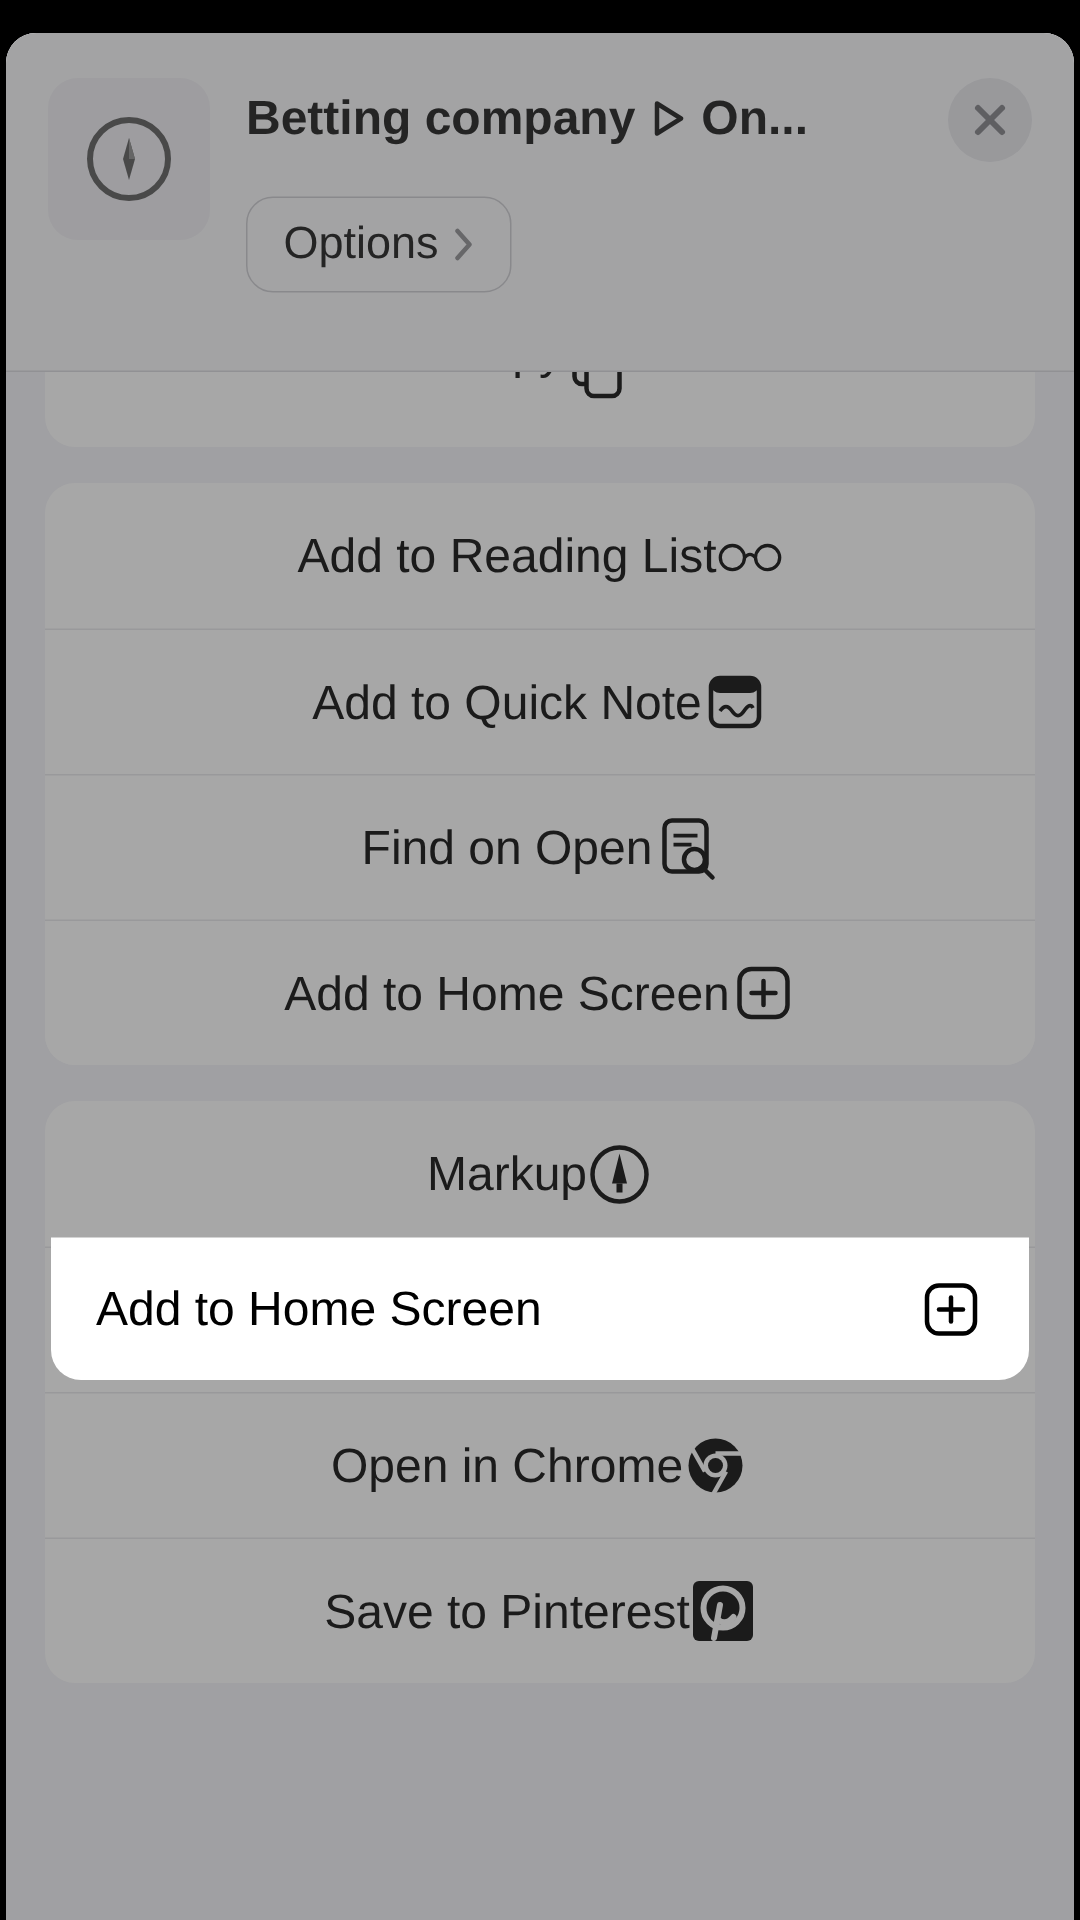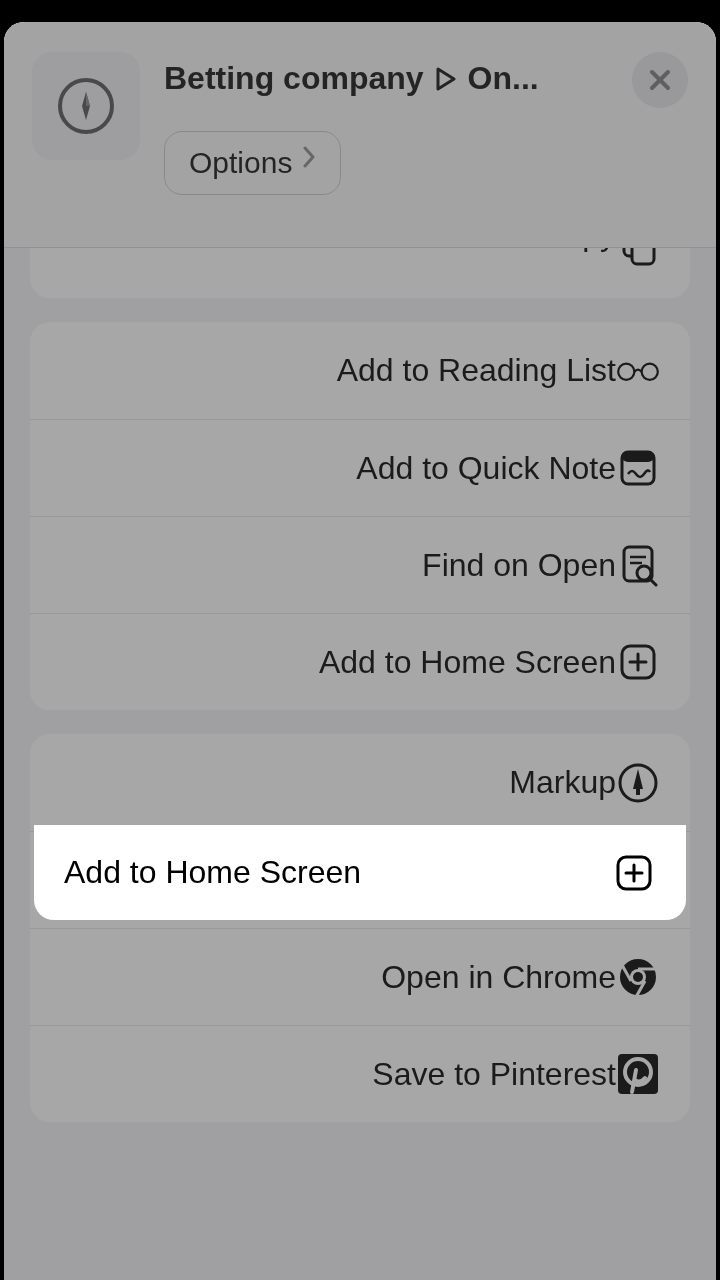--- a/index.html
+++ b/index.html
@@ -74,21 +74,21 @@
     background: #e5e5ea;
     display: flex;
     align-items: center;
     justify-content: center;
     cursor: pointer;
   }
   .close-btn svg { width: 26px; height: 26px; }
   .options-pill {
     margin-top: 34px;
     display: inline-flex;
-    align-items: flex-start;
+    align-items: center;
     gap: 10px;
     border: 1px solid #c9c9ce;
     border-radius: 18px;
     padding: 14px 24px;
     font-size: 30px;
     color: #111;
     background: #f8f8fa;
     cursor: pointer;
   }
   .chev { width: 14px; height: 22px; }
@@ -104,21 +104,21 @@
     overflow: hidden;
   }
   .group.first {
     margin-top: -22px;
     border-top-left-radius: 0;
     border-top-right-radius: 0;
   }
   .row {
     display: flex;
     align-items: center;
-    justify-content: flex-end;
+    justify-content: center;
     height: 97px;
     padding: 0 30px;
     cursor: pointer;
   }
   .row + .row { border-top: 1px solid #e5e5ea; }
   .row-label {
     font-size: 32px;
     color: #000;
     font-weight: 400;
   }

